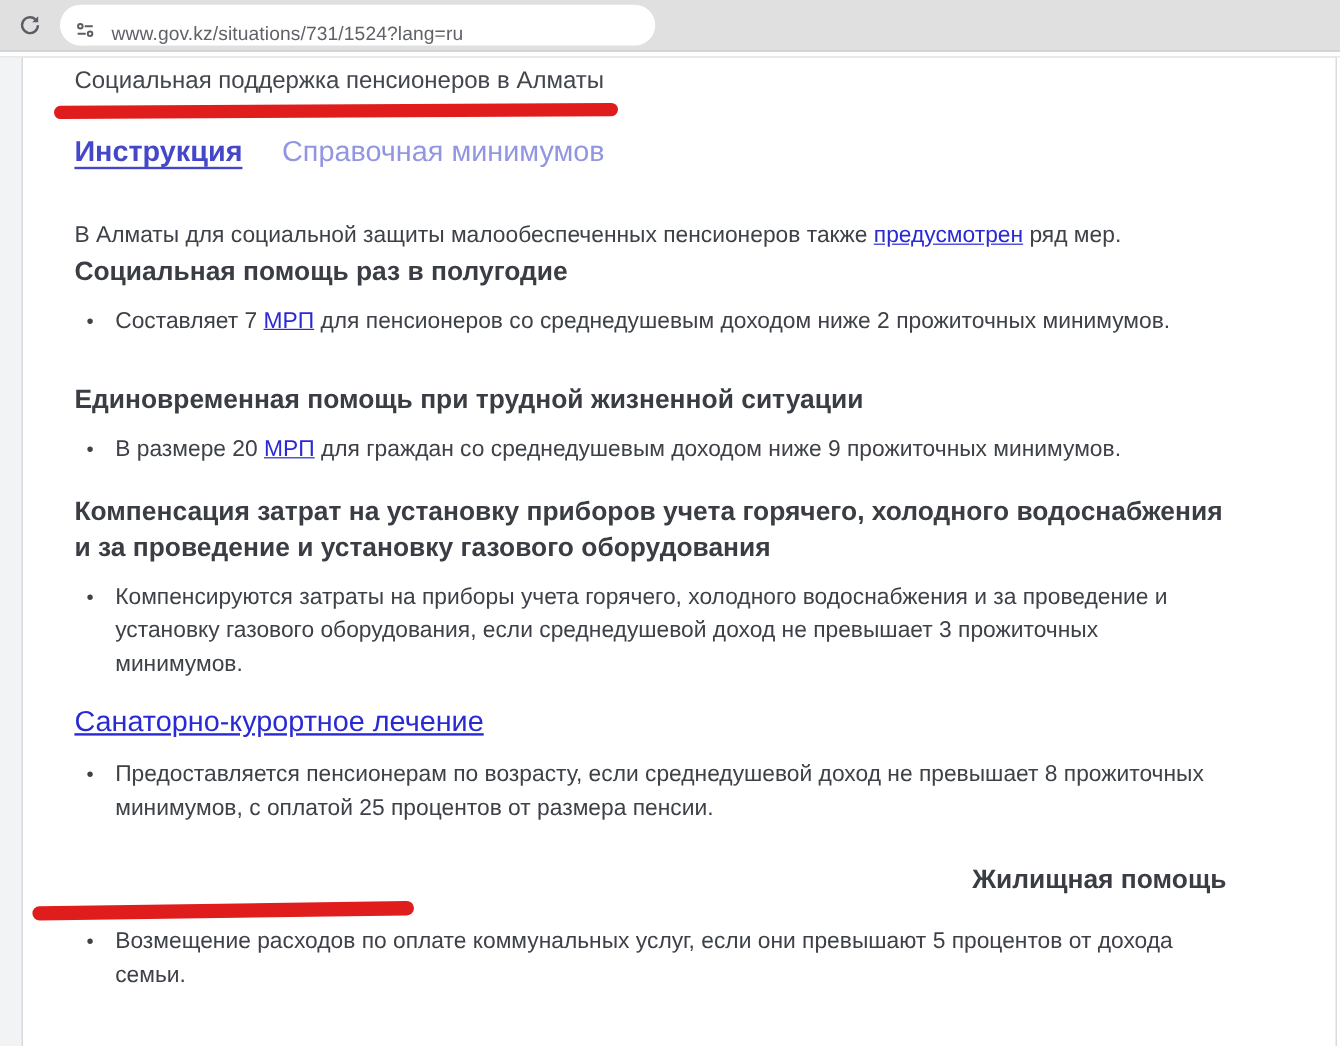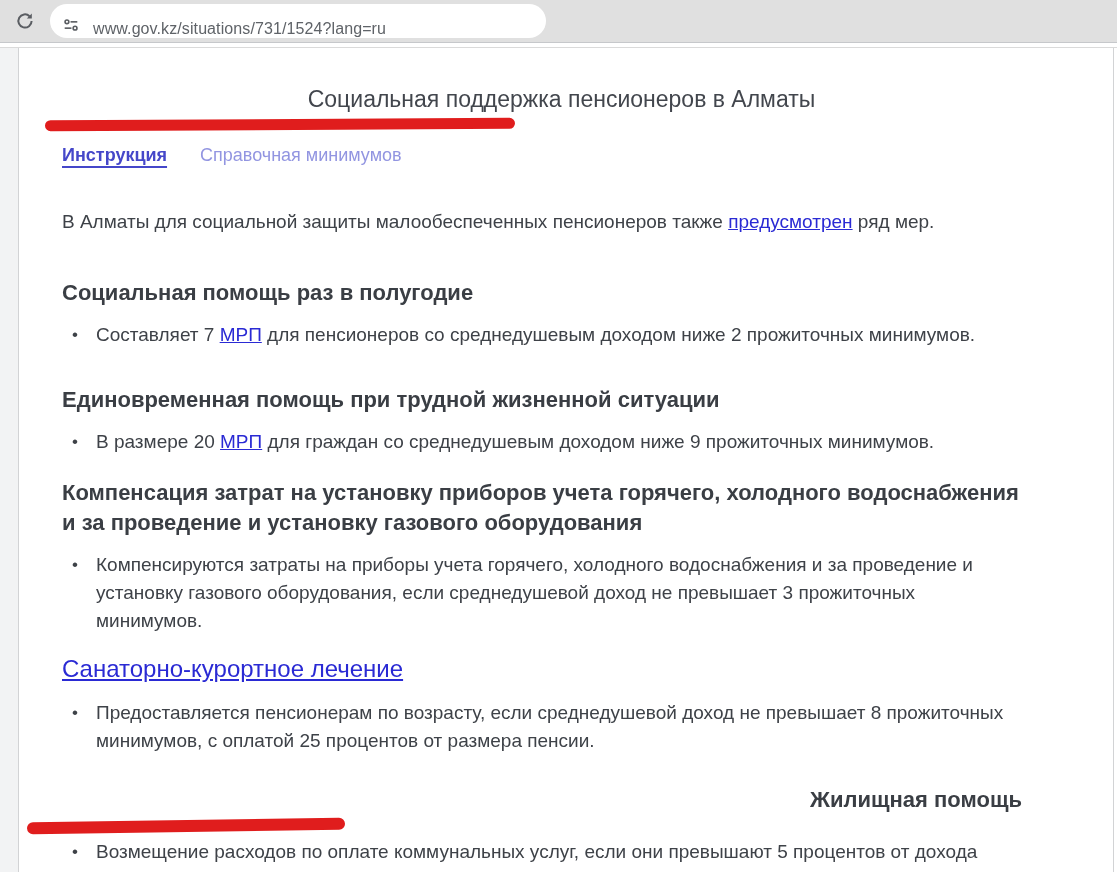--- a/index.html
+++ b/index.html
@@ -32,43 +32,43 @@
   
   .page-gap{height:4px;background:#ffffff;}
   .frame{
     display:flex;border-top:1px solid #dadada;height:824px;align-items:stretch;background:#fff;
   }
   .rail-left{width:18px;background:#f2f3f4;border-right:1px solid #d2d3d5;flex:none;}
   .rail-right{width:3px;border-left:1px solid #d2d3d5;flex:none;background:#fff;}
   .main{flex:1;padding:0 52px 0 43px;min-width:0;}
   
   .page-title{
-    margin:36px 0 0;font-size:23px;font-weight:400;color:#42464d;line-height:30px;text-align:center;
+    margin:4px 0 0;font-size:20px;font-weight:400;color:#42464d;line-height:30px;
   }
   .marker{
     height:11px;border-radius:7px;background:var(--annotation-color,#e01d1d);
   }
   .marker-title{width:470px;margin:5px 0 0 -17px;transform:rotate(-0.3deg);}
   .marker-housing{width:318px;height:12px;margin:5px 0 0 -35px;transform:rotate(-0.8deg);}
-  .tabs{display:flex;gap:33px;margin-top:15px;font-size:18px;align-items:baseline;}
+  .tabs{display:flex;gap:33px;margin-top:15px;font-size:24px;align-items:baseline;}
   .tab{cursor:pointer;}
   .tab.active{
     color:var(--tab-active-color,#4547c9);font-weight:bold;
     text-decoration:underline;text-decoration-thickness:2px;text-underline-offset:5px;
   }
   .tab.inactive{color:var(--tab-inactive-color,#9295e1);}
   .intro{
     margin:42px 0 0;font-size:19px;color:var(--text-color,#3e4248);line-height:28px;
     white-space:nowrap;
   }
   h2{
     font-size:22px;font-weight:bold;color:var(--heading-color,#3a3e44);
     line-height:30px;max-width:960px;margin:0;
   }
-  .s1 h2{margin-top:42px;}
+  .s1 h2{}
   .s2 h2{margin-top:36px;}
   .s3 h2{margin-top:22px;}
   .s5 h2{margin-top:30px;text-align:right;}
   .h-link{
     display:inline-block;margin-top:20px;font-size:24px;color:var(--link-color,#2a2ad4);
     text-decoration:underline;cursor:pointer;
   }
   ul.bullets{list-style:none;margin:13px 0 0;padding:0 0 0 34px;}
   ul.bullets li{
     position:relative;font-size:19px;line-height:28px;color:var(--text-color,#3e4248);

